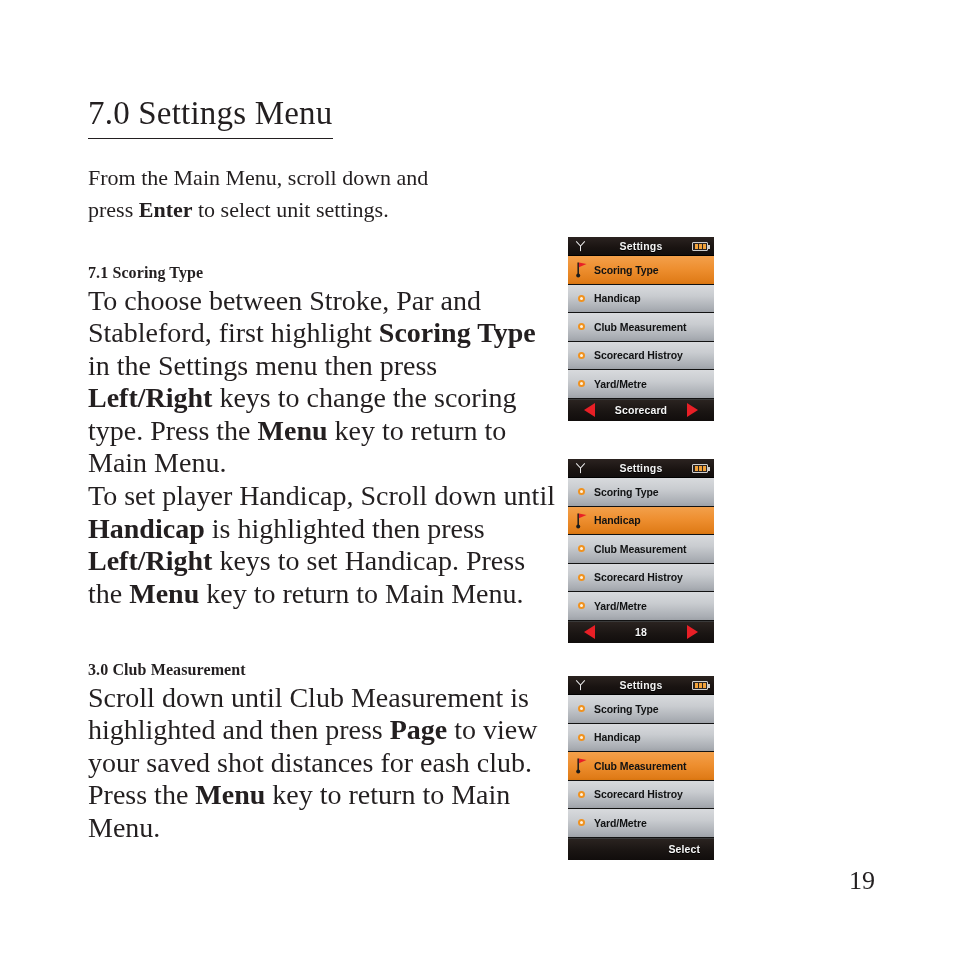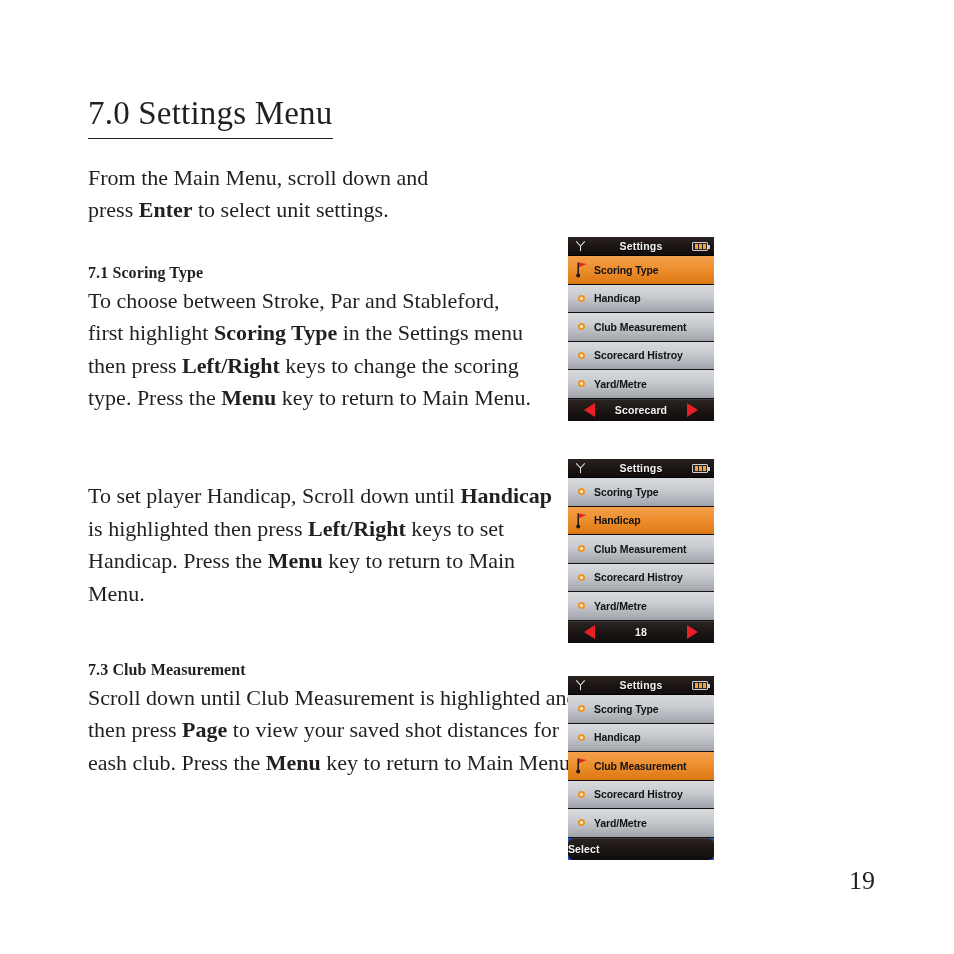--- a/index.html
+++ b/index.html
@@ -52,21 +52,21 @@
   .sec h2 {
     margin: 0 0 2px 0;
     font-size: 16px;
     font-weight: bold;
     line-height: 1.22;
     letter-spacing: 0.1px;
     white-space: nowrap;
   }
   .sec p {
     margin: 0;
-    font-size: 22px;
+    font-size: 28px;
     line-height: 32.5px;
   }
 
   #sec-71 { top: 263px; width: 452px; }
   #sec-72 { top: 480px; width: 472px; }
   #sec-73 { top: 660px; width: 492px; }
 
   b { font-weight: bold; }
 
   .page-number {
@@ -194,23 +194,22 @@
     border-top: 1px solid #3a3a3a;
   }
   .footer-text {
     font-size: 10.5px;
     font-weight: bold;
     color: #f6f6f6;
     letter-spacing: 0.1px;
     text-shadow: 0 1px 0 #000;
   }
   .dev-footer.right-aligned {
-    justify-content: flex-start;
-    padding-right: 6px;
-    border-radius: 6px;
+    justify-content: flex-end;
+    padding-right: 14px;
   }
   .arrow {
     position: absolute;
     width: 0;
     height: 0;
     top: 50%;
     transform: translateY(-50%);
   }
   .arrow-left {
     left: 16px;
@@ -237,21 +236,21 @@
   <section class="sec" id="sec-71">
     <h2>7.1 Scoring Type</h2>
     <p><span>To choose between Stroke, Par and Stableford, first highlight </span><b>Scoring Type</b><span> in the Settings menu then press </span><b>Left/Right</b><span> keys to change the scoring type. Press the </span><b>Menu</b><span> key to return to Main Menu.</span></p>
   </section>
 
   <section class="sec" id="sec-72">
     <p><span>To set player Handicap, Scroll down until </span><b>Handicap </b><span> is highlighted then press </span><b>Left/Right</b><span> keys to set Handicap. Press the </span><b>Menu</b><span> key to return to Main Menu.</span></p>
   </section>
 
   <section class="sec" id="sec-73">
-    <h2>7.3 Club Measurement</h2>
+    <h2>3.0 Club Measurement</h2>
     <p><span>Scroll down until Club Measurement is highlighted and then press </span><b>Page</b><span> to view your saved shot distances for eash club. Press the </span><b>Menu</b><span> key to return to Main Menu.</span></p>
   </section>
 
   <div class="page-number">19</div>
 
   <div class="device" id="device-1">
       <div class="dev-header">
         <svg viewBox="0 0 12 14" class="sat-icon">
           <path d="M1 1.5 L6 7 L11 1.5" fill="none" stroke="#e8e8e8" stroke-width="1.2"></path>
           <line x1="6" y1="7" x2="6" y2="13" stroke="#e8e8e8" stroke-width="1.2"></line>

